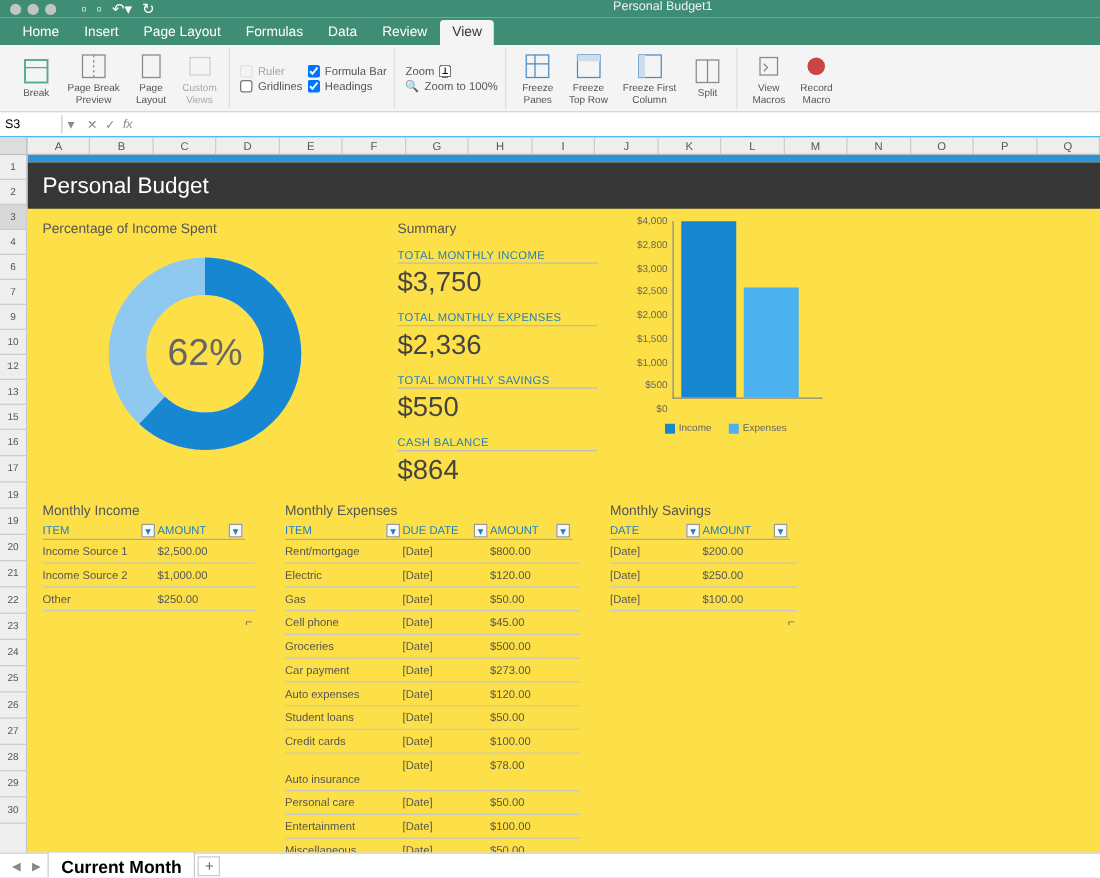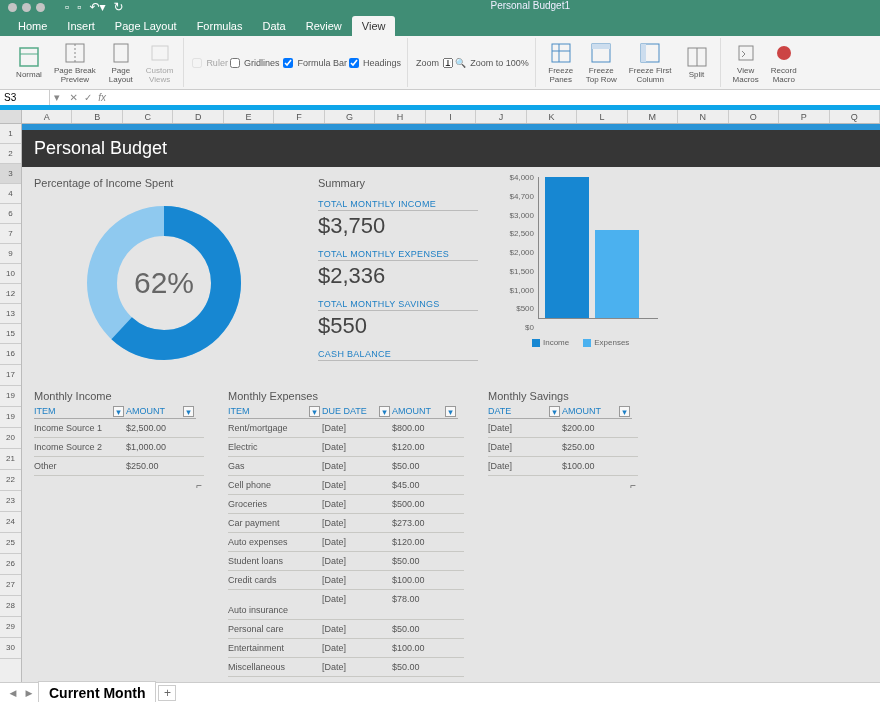--- a/index.html
+++ b/index.html
@@ -16,42 +16,42 @@
 
 .ribbon-tabs { background: #408d75; display: flex; padding: 0 8px; height: 22px; align-items: flex-end; }
 .ribbon-tab { color: #fff; padding: 4px 10px; font-size: 11px; cursor: pointer; }
 .ribbon-tab.active { background: #f4f4f4; color: #333; border-radius: 3px 3px 0 0; }
 
 
 .ribbon { background: #f4f4f4; height: 54px; border-bottom: 1px solid #ccc; display: flex; padding: 2px 6px; gap: 2px; }
 .ribbon-group { display: flex; align-items: center; gap: 4px; padding: 2px 6px; border-right: 1px solid #ddd; }
 .ribbon-btn { display: flex; flex-direction: column; align-items: center; justify-content: flex-end; gap: 2px; padding: 2px 4px; font-size: 8px; color: #555; text-align: center; line-height: 1.1; cursor: pointer; }
 .ribbon-btn-icon { width: 26px; height: 24px; display: flex; align-items: center; justify-content: center; }
-.ribbon-col { display: flex; flex-direction: row; gap: 2px; font-size: 9px; color: #555; }
+.ribbon-col { display: flex; flex-direction: column; gap: 2px; font-size: 9px; color: #555; }
 .ribbon-check { display: flex; align-items: center; gap: 4px; }
 .ribbon-check input { width: 10px; height: 10px; }
 .zoom-input { width: 50px; height: 16px; font-size: 10px; }
 
 
-.formula-bar { display: flex; align-items: center; background: #fff; border-bottom: 5px solid #0ea5e9; height: 20px; }
+.formula-bar { display: flex; align-items: center; background: #fff; border-bottom: 1px solid #0ea5e9; height: 20px; }
 .name-box { width: 50px; border-right: 1px solid #ccc; padding: 2px 4px; font-size: 10px; }
 .fx-controls { display: flex; gap: 6px; padding: 0 6px; color: #888; font-size: 10px; align-items: center; }
 .fx-label { font-style: italic; }
 
 
 .col-headers { display: flex; background: #eee; border-bottom: 1px solid #bbb; height: 14px; }
 .corner { width: 22px; border-right: 1px solid #bbb; background: #ddd; }
 .col-h { flex: 1; text-align: center; font-size: 9px; color: #555; border-right: 1px solid #ccc; line-height: 14px; }
 
 
 .sheet-area { display: flex; height: 565px; }
 .row-headers { width: 22px; background: #eee; border-right: 1px solid #bbb; }
 .row-h { height: 27px; text-align: center; font-size: 8px; color: #555; border-bottom: 1px solid #ccc; line-height: 20px; }
 .row-h.active { background: #d8d8d8; }
-.sheet-content { flex: 1; background: #e5e5e5; position: relative; overflow: hidden; }
+.sheet-content { flex: 1; background: #fde047; position: relative; overflow: hidden; }
 
 .blue-bar { height: 6px; background: #2a94d6; }
 .budget-title { background: #363636; color: #fff; padding: 8px 12px; font-size: 18px; font-weight: 300; }
 
 .main-grid { display: flex; padding: 10px 12px; gap: 24px; }
 .col-left { width: 260px; }
 .col-mid { width: 160px; }
 .col-right { flex: 1; }
 
 .section-title { font-size: 11px; color: #555; margin-bottom: 9px; }
@@ -130,21 +130,21 @@
 
 <div class="ribbon">
   <div class="ribbon-group">
     <div class="ribbon-btn">
       <div class="ribbon-btn-icon">
           <svg class="icon-sm">
             <rect x="2" y="2" width="18" height="18" fill="none" stroke="#5a8" stroke-width="1.5"></rect>
             <line x1="2" y1="8" x2="20" y2="8" stroke="#5a8"></line>
           </svg>
         </div>
-      <span>Normal</span>
+      <span>Break</span>
     </div>
     <div class="ribbon-btn">
       <div class="ribbon-btn-icon">
           <svg class="icon-sm">
             <rect x="2" y="2" width="18" height="18" fill="none" stroke="#888"></rect>
             <line x1="11" y1="2" x2="11" y2="20" stroke="#888" stroke-dasharray="2"></line>
           </svg>
         </div>
       <span style="white-space:pre-line">Page Break
 Preview</span>
@@ -349,27 +349,28 @@
 
       <div class="col-mid">
         <div class="section-title">Summary</div>
         <div class="summary-label">TOTAL MONTHLY INCOME</div>
         <div class="summary-val">$3,750</div>
         <div class="summary-label">TOTAL MONTHLY EXPENSES</div>
         <div class="summary-val">$2,336</div>
         <div class="summary-label">TOTAL MONTHLY SAVINGS</div>
         <div class="summary-val">$550</div>
         <div class="summary-label">CASH BALANCE</div>
+        <div class="summary-val">$864</div>
       </div>
 
       <div class="col-right">
         <div class="chart-wrap">
           <div class="y-axis" id="y-axis">
               <div class="y-tick" style="top: 0px;">$4,000</div>
-              <div class="y-tick" style="top: 18.75px;">$4,700</div>
+              <div class="y-tick" style="top: 18.75px;">$2,800</div>
               <div class="y-tick" style="top: 37.5px;">$3,000</div>
               <div class="y-tick" style="top: 56.25px;">$2,500</div>
               <div class="y-tick" style="top: 75px;">$2,000</div>
               <div class="y-tick" style="top: 93.75px;">$1,500</div>
               <div class="y-tick" style="top: 112.5px;">$1,000</div>
               <div class="y-tick" style="top: 131.25px;">$500</div>
               <div class="y-tick" style="top: 150px;">$0</div>
             </div>
           <div class="plot" id="plot">
               <div class="bar" style="height: 140.625px; background: rgb(23, 135, 210);"></div>

